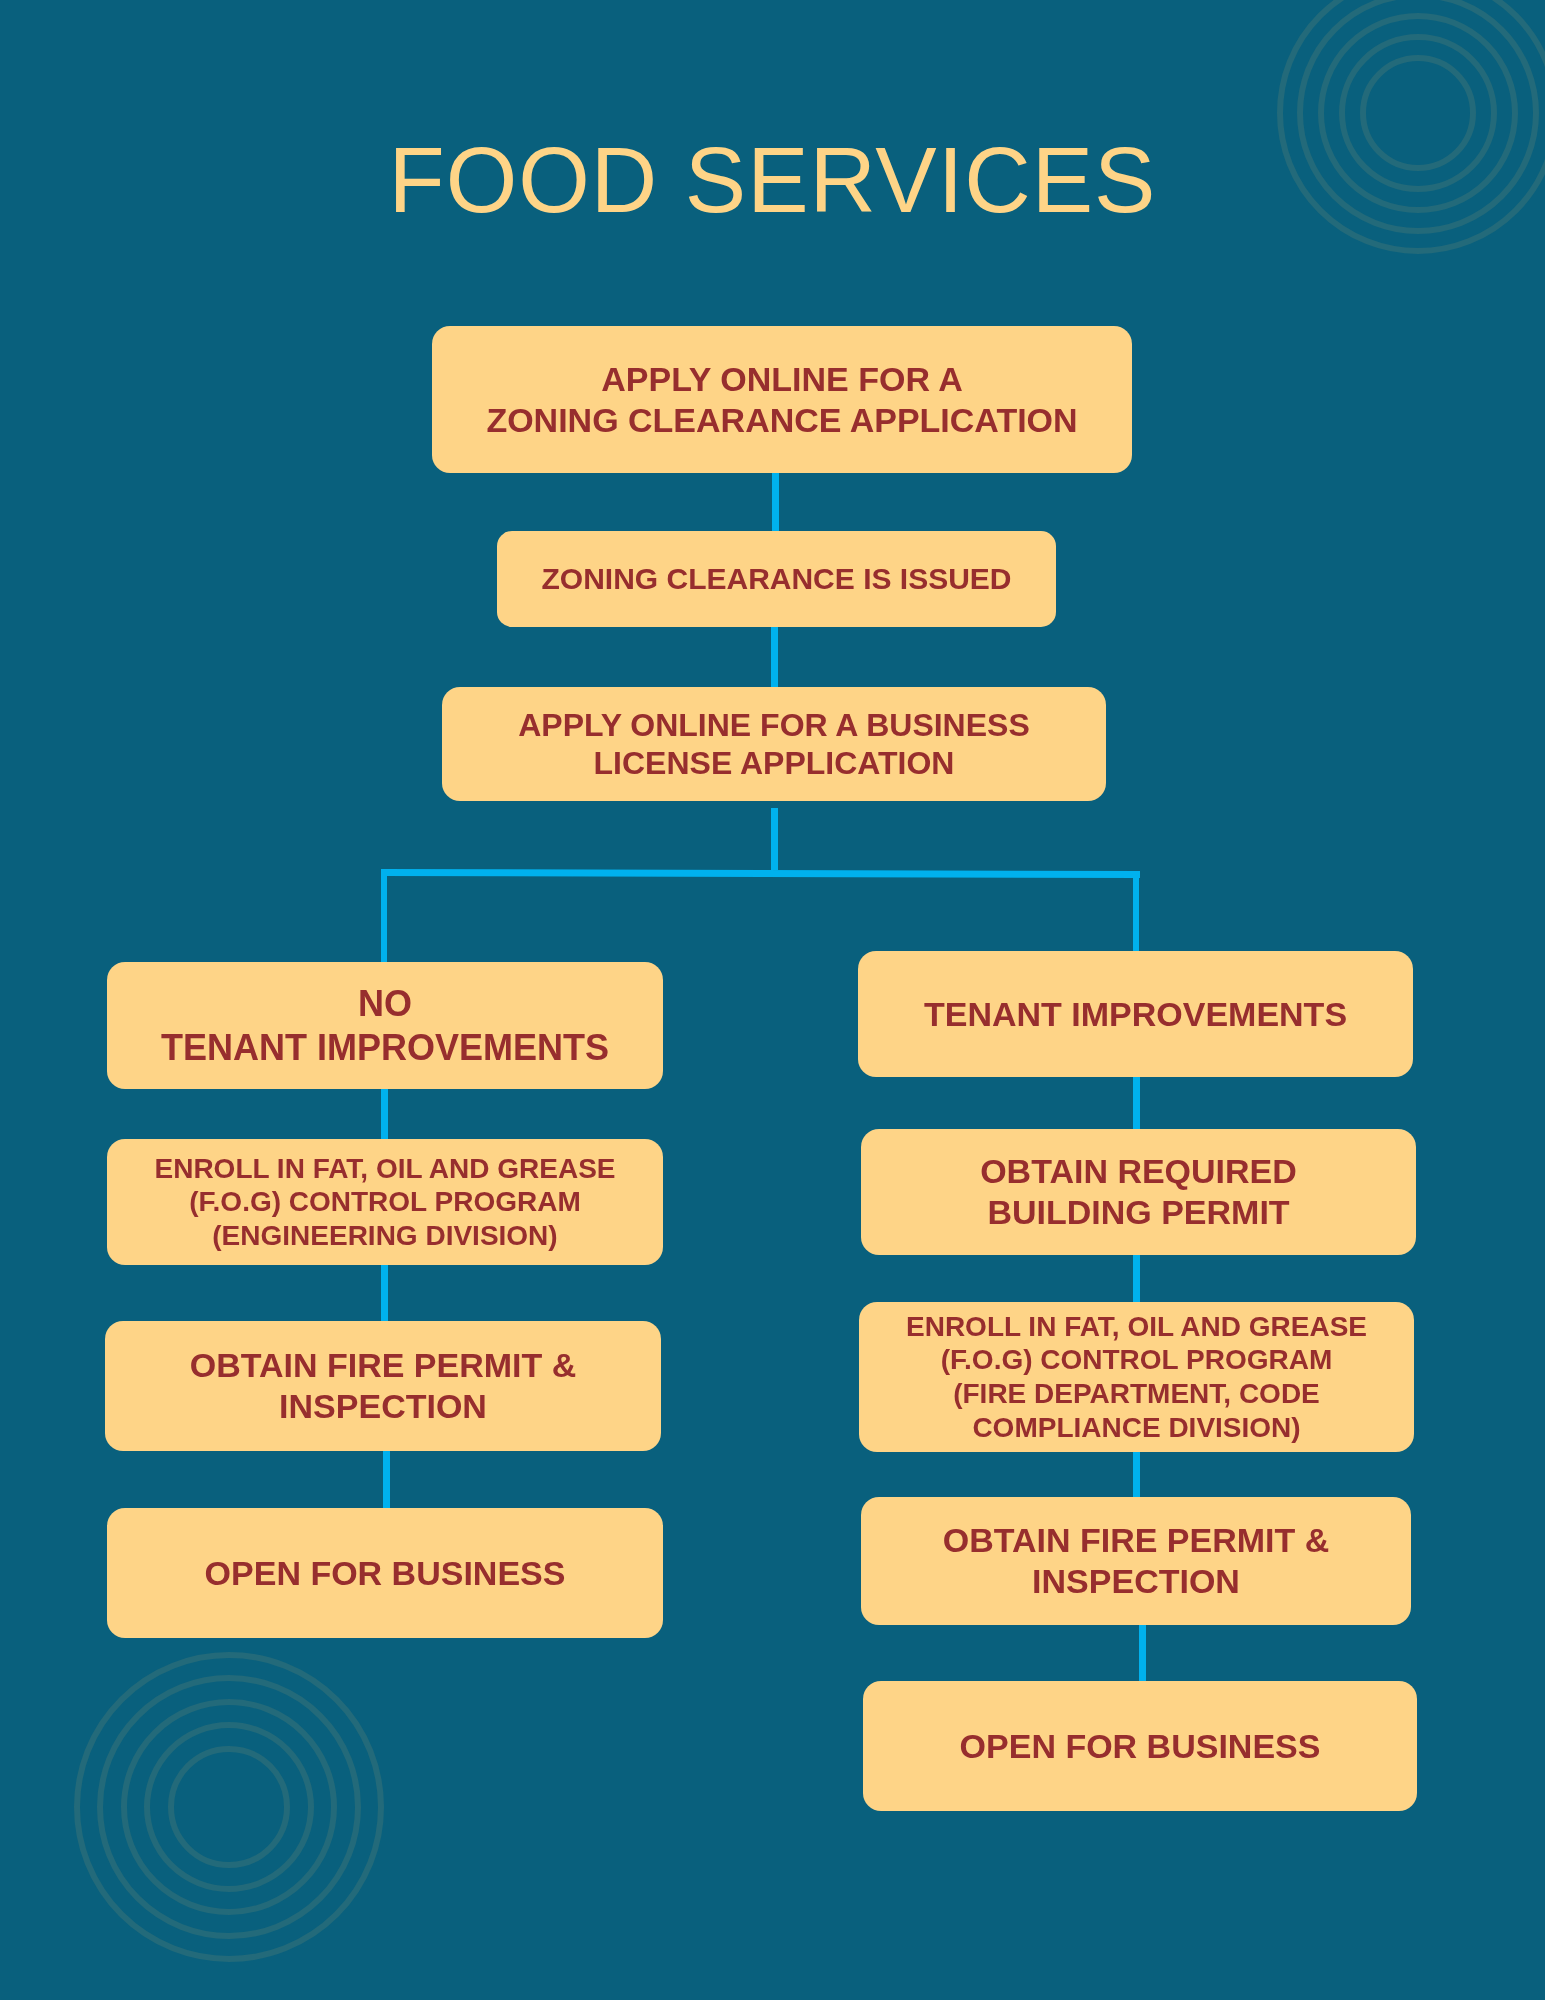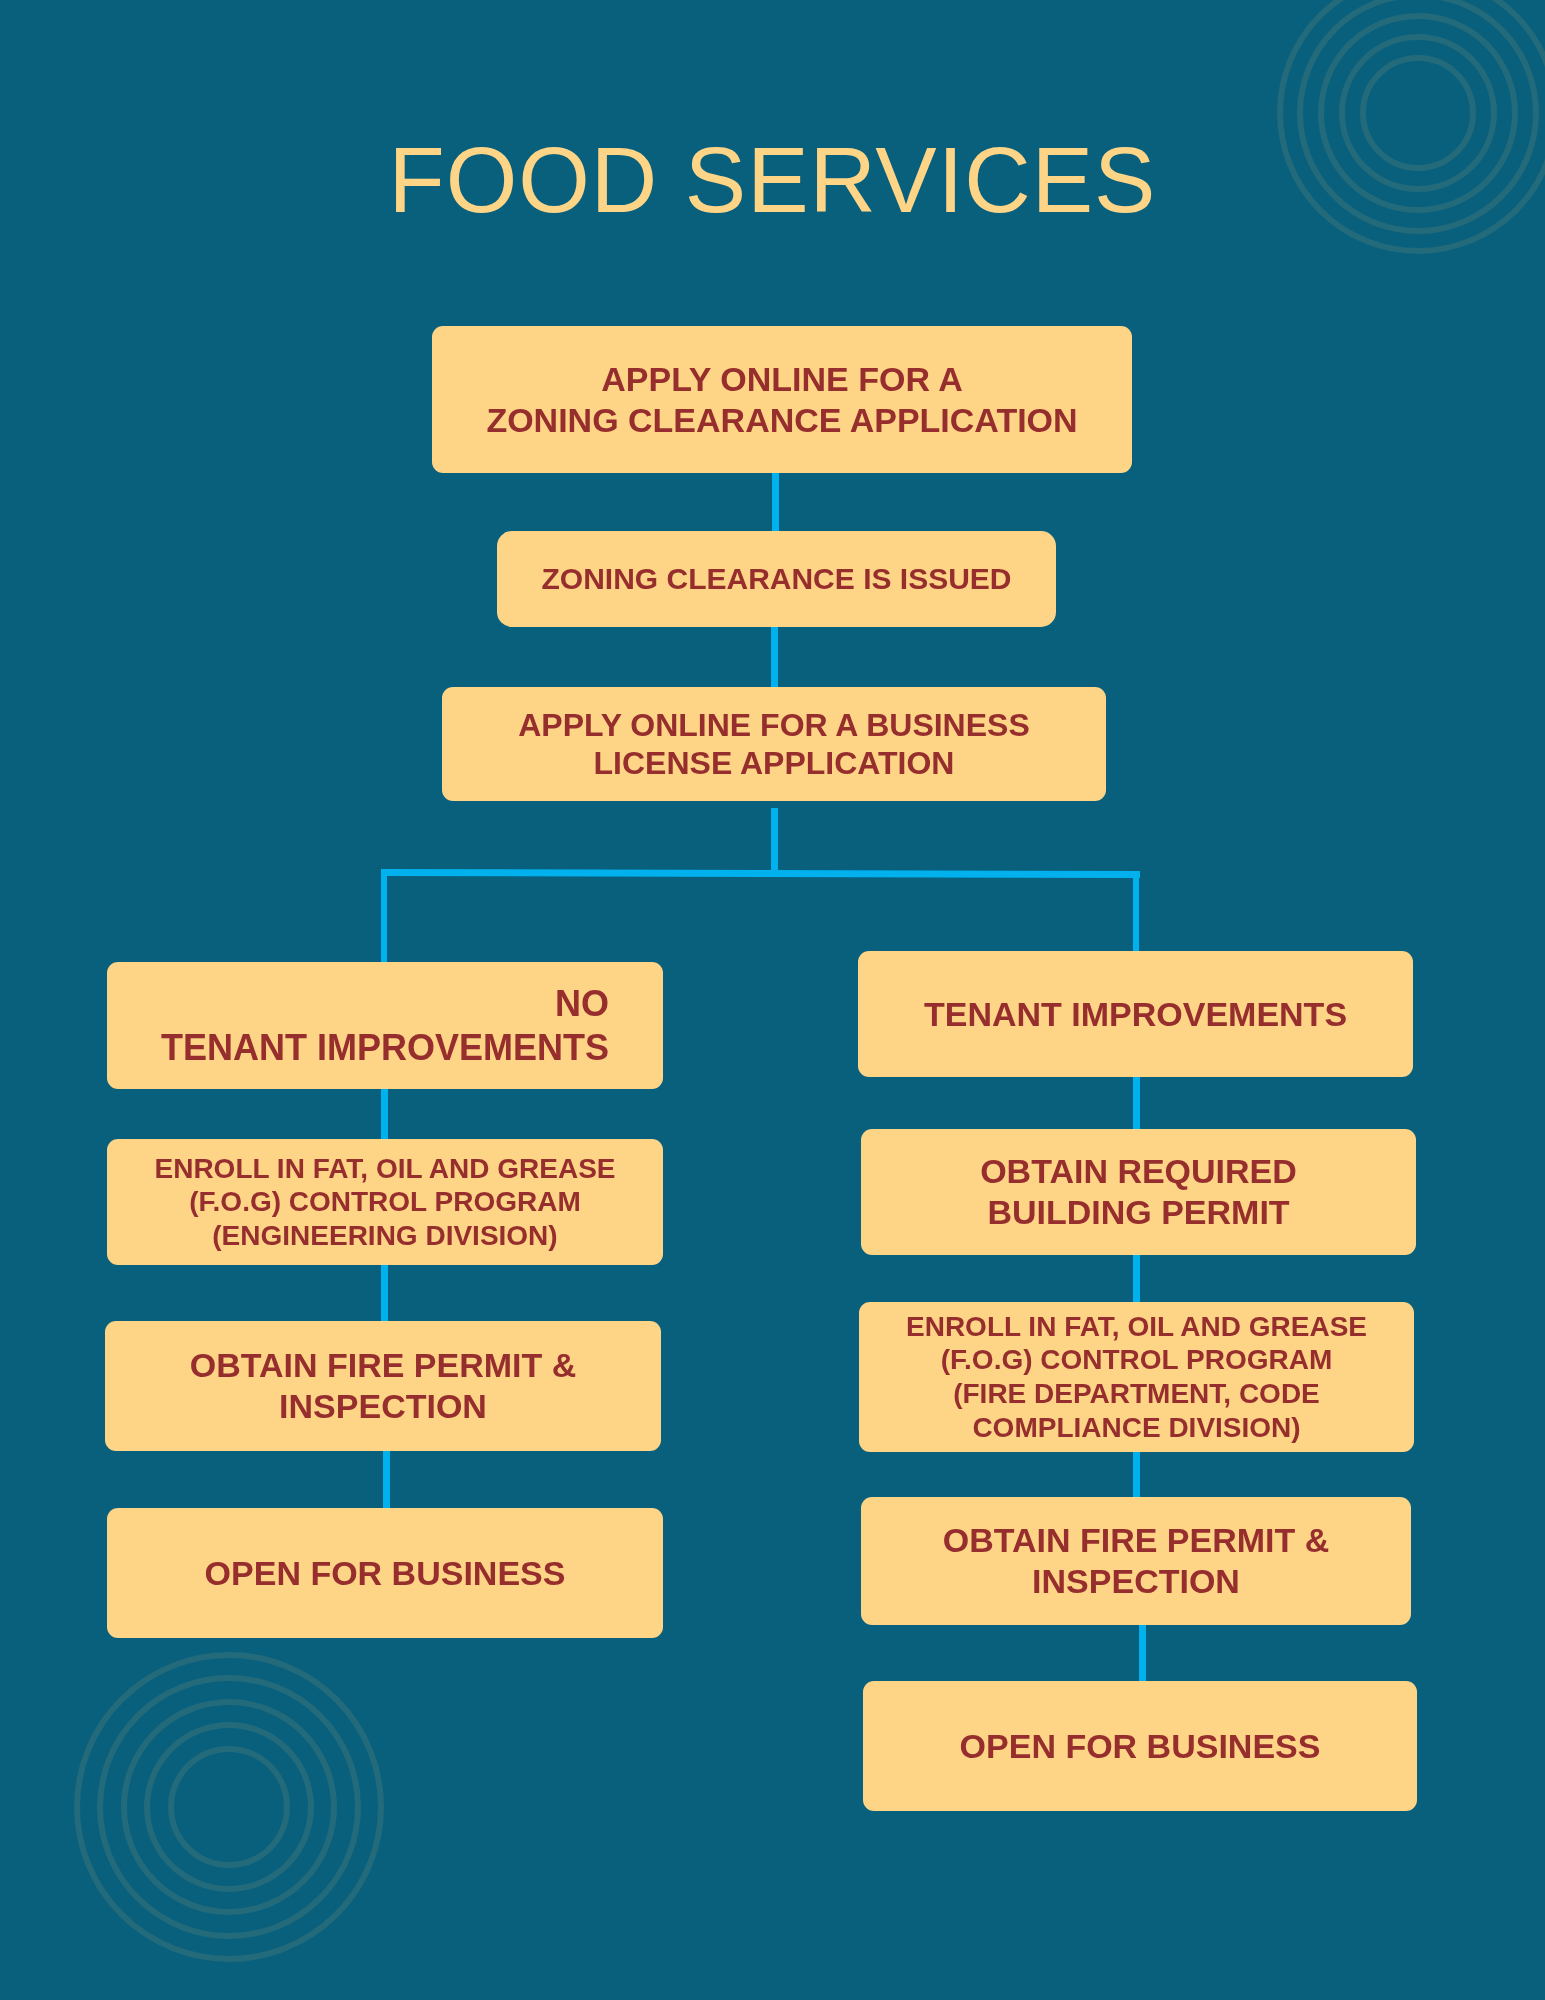--- a/index.html
+++ b/index.html
@@ -9,21 +9,21 @@
       position: relative; overflow: hidden;
       font-family: "Liberation Sans", "DejaVu Sans", sans-serif;
     }
     .rings { position: absolute; }
     .title {
       position: absolute; left: 0; width: 1545px; top: 128px;
       text-align: center; font-size: 92px; font-weight: 400;
       color: #fed487; letter-spacing: 1px;
     }
     .box {
-      position: absolute; background: #fed487; border-radius: 11px;
+      position: absolute; background: #fed487; border-radius: 18px;
       display: flex; align-items: center; justify-content: center;
       text-align: center; color: #972e2e; font-weight: 700;
       box-sizing: border-box; padding: 0 16px;
       white-space: pre-line; line-height: 1.2;
     }
     .line { position: absolute; background: #00b1ee; }
   </style>
 </head>
 <body>
 
@@ -63,21 +63,21 @@
 <div class="line" style="left:1133px; top:1254px; width:7px; height:50px;"></div>
 <div class="line" style="left:1133px; top:1450px; width:7px; height:50px;"></div>
 <div class="line" style="left:1139px; top:1624px; width:7px; height:58px;"></div>
 
 <div class="box" style="left:432px; top:326px; width:700px; height:147px; font-size:34px;">APPLY ONLINE FOR A
 ZONING CLEARANCE APPLICATION</div>
 <div class="box" style="left:497px; top:531px; width:559px; height:96px; font-size:30px; border-radius:15px;">ZONING CLEARANCE IS ISSUED</div>
 <div class="box" style="left:442px; top:687px; width:664px; height:114px; font-size:32px;">APPLY ONLINE FOR A BUSINESS
 LICENSE APPLICATION</div>
 
-<div class="box" style="left:107px; top:962px; width:556px; height:127px; font-size:36px;text-align:right;">NO
+<div class="box" style="left:107px; top:962px; width:556px; height:127px; font-size:36px;">NO
 TENANT IMPROVEMENTS</div>
 <div class="box" style="left:107px; top:1139px; width:556px; height:126px; font-size:28px;">ENROLL IN FAT, OIL AND GREASE
 (F.O.G) CONTROL PROGRAM
 (ENGINEERING DIVISION)</div>
 <div class="box" style="left:105px; top:1321px; width:556px; height:130px; font-size:34px;">OBTAIN FIRE PERMIT &amp;
 INSPECTION</div>
 <div class="box" style="left:107px; top:1508px; width:556px; height:130px; font-size:34px;">OPEN FOR BUSINESS</div>
 
 <div class="box" style="left:858px; top:951px; width:555px; height:126px; font-size:34px;">TENANT IMPROVEMENTS</div>
 <div class="box" style="left:861px; top:1129px; width:555px; height:126px; font-size:34px;">OBTAIN REQUIRED

